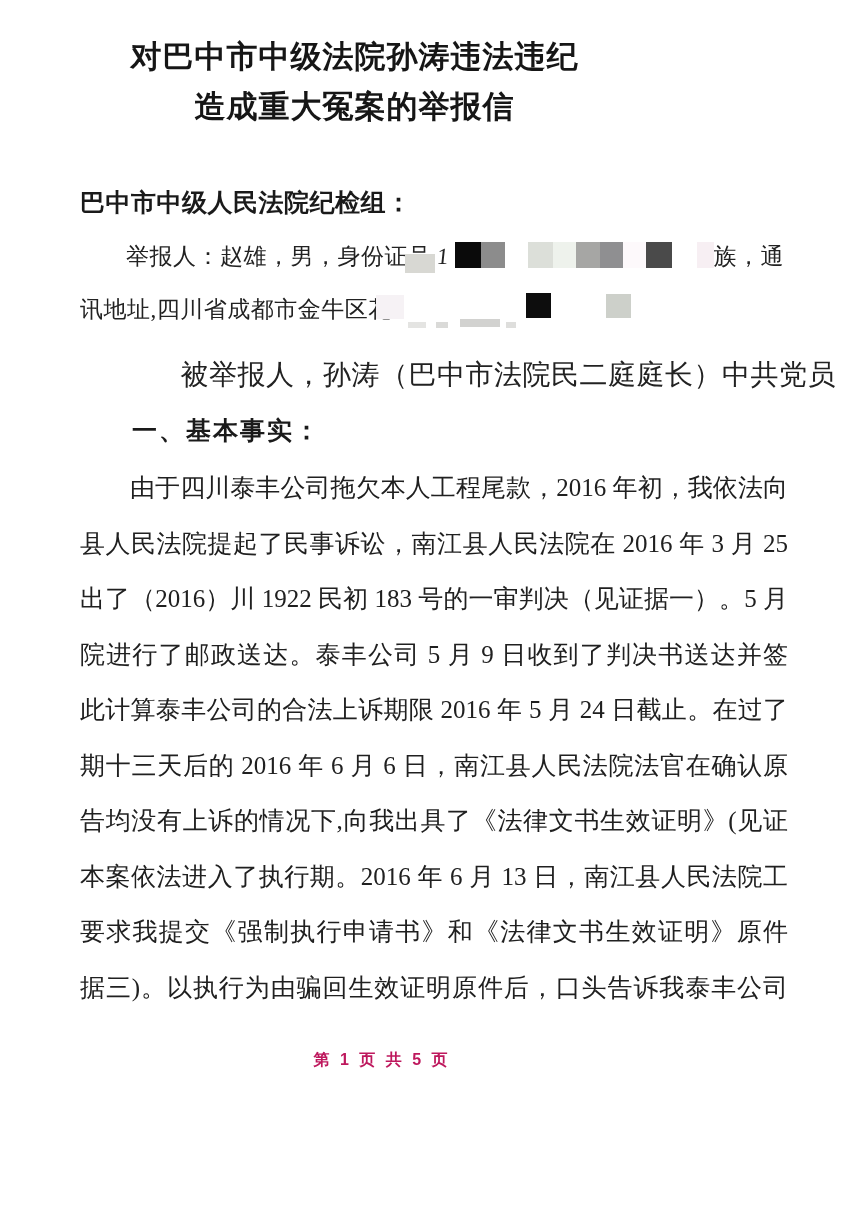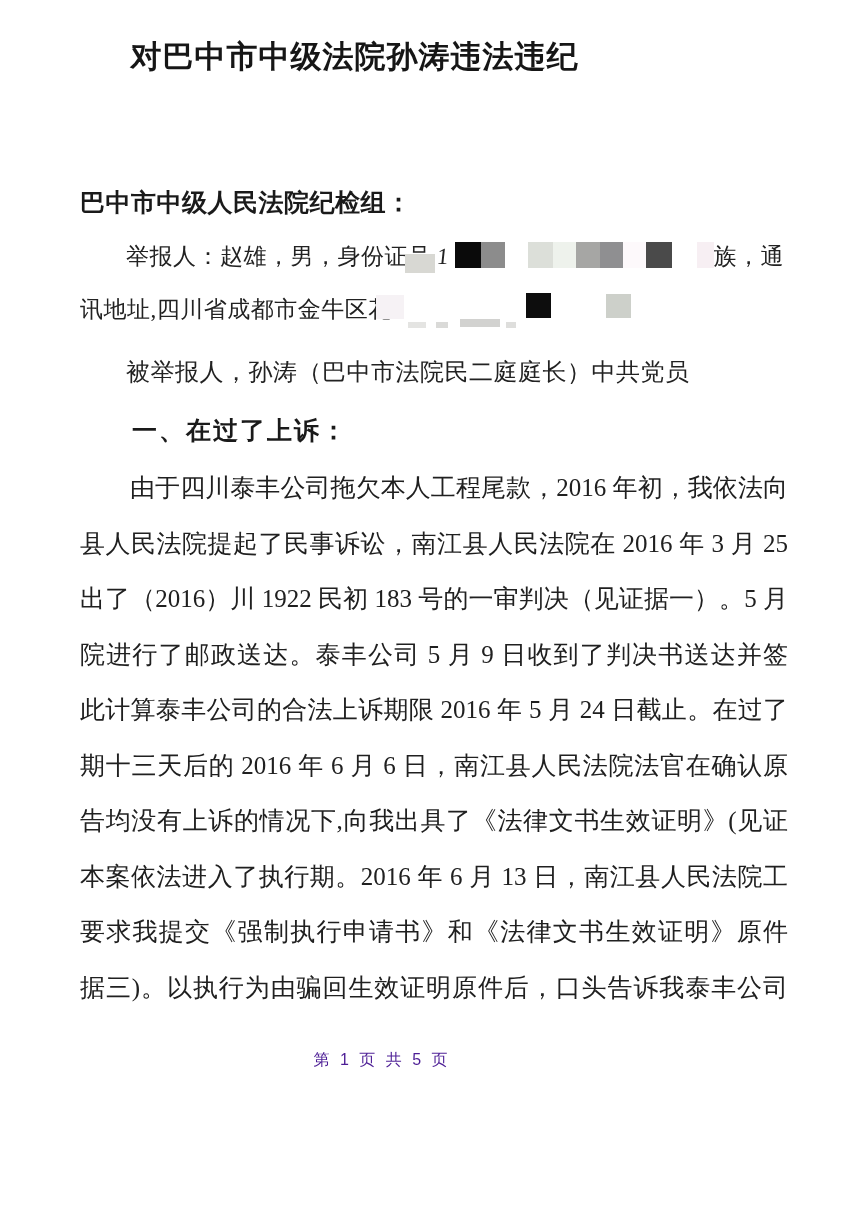--- a/index.html
+++ b/index.html
@@ -37,21 +37,21 @@
     position: absolute;
     left: 80px;
     width: 710px;
     font-size: 23px;
     letter-spacing: 0.5px;
     white-space: nowrap;
     color: #222222;
   }
   .reporter-line { top: 241px; padding-left: 46px; }
   .address-line  { top: 294px; }
-  .respondent-line { top: 356px; padding-left: 46px; font-size: 24px; }
+  .respondent-line { top: 356px; padding-left: 46px; font-size: 28px; text-align: right; }
   .section-heading {
     position: absolute;
     top: 414px;
     left: 80px;
     padding-left: 52px;
     font-size: 25px;
     font-weight: 700;
     letter-spacing: 2px;
     color: #1a1a1a;
   }
@@ -71,23 +71,23 @@
     overflow: hidden;
   }
   .body-line.first { text-indent: 50px; }
   .footer {
     position: absolute;
     top: 1050px;
     left: 0;
     width: 764px;
     text-align: center;
     font-size: 16px;
-    font-weight: 400;
+    font-weight: 700;
     letter-spacing: 3px;
-    color: #4c1d95;
+    color: #be185d;
     font-family: "Liberation Sans", "DejaVu Sans", sans-serif;
   }
   .redact {
     display: inline-block;
     position: relative;
     vertical-align: -4px;
   }
   .id-digit {
     display: inline-block;
     transform: skewX(-6deg);
@@ -95,35 +95,36 @@
     margin-left: 2px;
   }
 </style>
 </head>
 <body>
 
 <div class="page">
 
   <div class="title">
     <div>对巴中市中级法院孙涛违法违纪</div>
+    <div>造成重大冤案的举报信</div>
   </div>
 
   <div class="addressee">巴中市中级人民法院纪检组：</div>
 
   <div class="line reporter-line">
     <span>举报人：赵雄，男，身份证号</span><span><span class="redact" style="background: rgb(216, 216, 211); width: 30px; height: 19px; margin-left: -27px; top: 5px;"></span></span><span class="id-digit">1</span><span><span class="redact" style="background: rgb(10, 10, 10); width: 26px; height: 26px; margin-left: 6px; top: 0px;"></span><span class="redact" style="background: rgb(140, 140, 140); width: 24px; height: 26px; margin-left: 0px; top: 0px;"></span><span class="redact" style="background: rgb(220, 223, 217); width: 25px; height: 26px; margin-left: 23px; top: 0px;"></span><span class="redact" style="background: rgb(238, 242, 236); width: 23px; height: 26px; margin-left: 0px; top: 0px;"></span><span class="redact" style="background: rgb(166, 166, 164); width: 24px; height: 26px; margin-left: 0px; top: 0px;"></span><span class="redact" style="background: rgb(143, 143, 145); width: 23px; height: 26px; margin-left: 0px; top: 0px;"></span><span class="redact" style="background: rgb(253, 249, 251); width: 23px; height: 26px; margin-left: 0px; top: 0px;"></span><span class="redact" style="background: rgb(74, 74, 74); width: 26px; height: 26px; margin-left: 0px; top: 0px;"></span><span class="redact" style="background: rgb(247, 239, 243); width: 17px; height: 26px; margin-left: 25px; top: 0px;"></span></span><span>族，通</span>
   </div>
 
   <div class="line address-line">
     <span>讯地址,四川省成都市金牛区花</span><span><span class="redact" style="background: rgb(246, 242, 245); width: 28px; height: 24px; margin-left: -16px; top: -2px;"></span><span class="redact" style="background: rgb(228, 228, 226); width: 18px; height: 6px; margin-left: 4px; top: 7px;"></span><span class="redact" style="background: rgb(218, 218, 216); width: 12px; height: 6px; margin-left: 10px; top: 7px;"></span><span class="redact" style="background: rgb(210, 210, 208); width: 40px; height: 8px; margin-left: 12px; top: 6px;"></span><span class="redact" style="background: rgb(222, 222, 220); width: 10px; height: 6px; margin-left: 6px; top: 7px;"></span></span><span><span class="redact" style="background: rgb(13, 13, 13); width: 25px; height: 25px; margin-left: 10px; top: -3px;"></span><span class="redact" style="background: rgb(205, 208, 202); width: 25px; height: 24px; margin-left: 55px; top: -3px;"></span></span>
   </div>
 
   <div class="line respondent-line">被举报人，孙涛（巴中市法院民二庭庭长）中共党员</div>
 
-  <div class="section-heading">一、在过了上诉：</div>
+  <div class="section-heading">一、基本事实：</div>
 
   <div class="body-text">
       <div class="body-line first">由于四川泰丰公司拖欠本人工程尾款，2016 年初，我依法向南江</div>
       <div class="body-line">县人民法院提起了民事诉讼，南江县人民法院在 2016 年 3 月 25 日作</div>
       <div class="body-line">出了（2016）川 1922 民初 183 号的一审判决（见证据一）。5 月 5 日法</div>
       <div class="body-line">院进行了邮政送达。泰丰公司 5 月 9 日收到了判决书送达并签收，由</div>
       <div class="body-line">此计算泰丰公司的合法上诉期限 2016 年 5 月 24 日截止。在过了上诉</div>
       <div class="body-line">期十三天后的 2016 年 6 月 6 日，南江县人民法院法官在确认原告、被</div>
       <div class="body-line">告均没有上诉的情况下,向我出具了《法律文书生效证明》(见证据二),</div>
       <div class="body-line">本案依法进入了执行期。2016 年 6 月 13 日，南江县人民法院工作人员</div>

